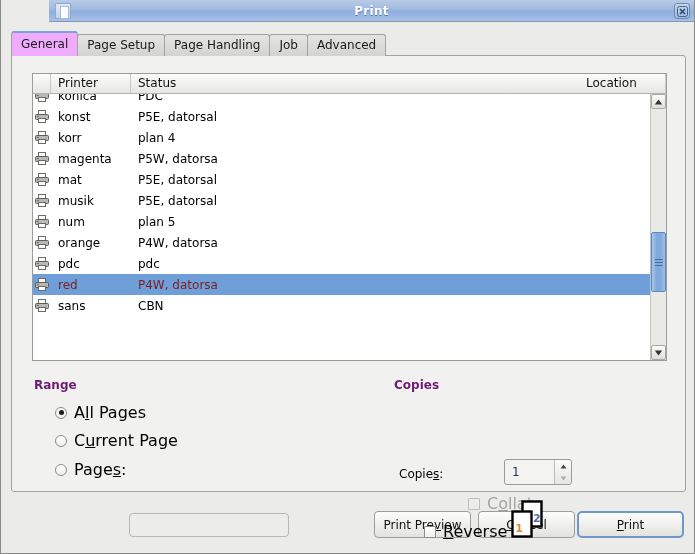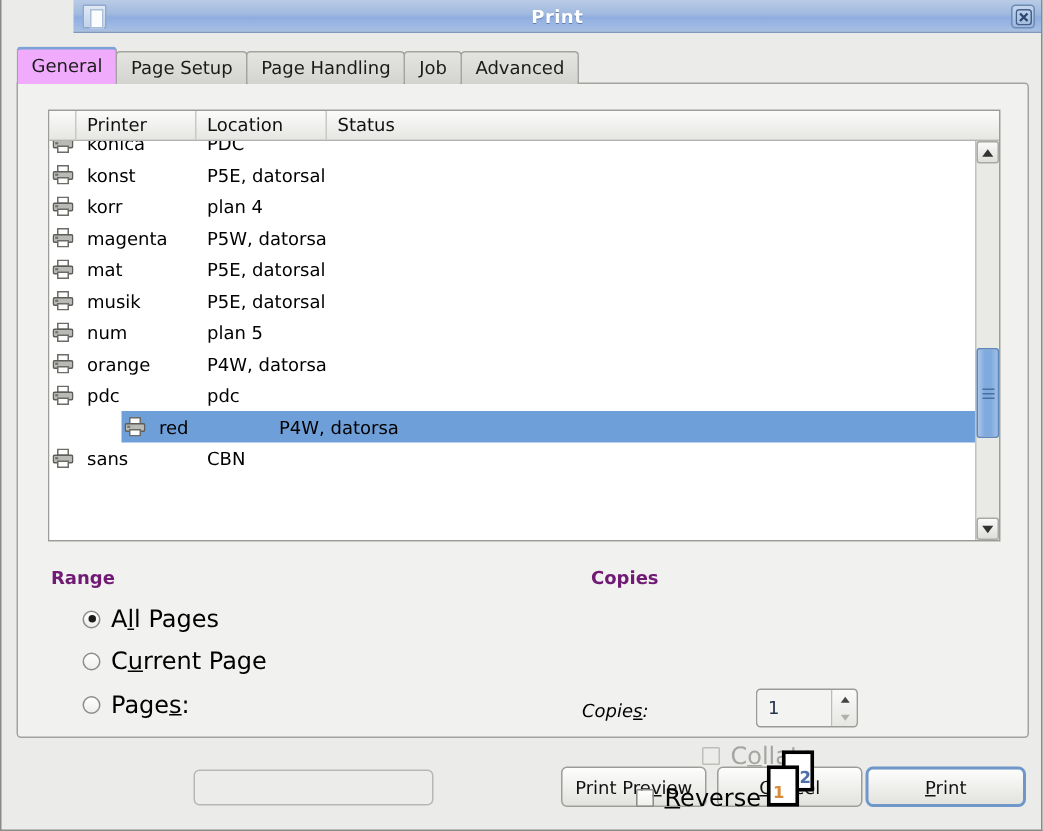--- a/index.html
+++ b/index.html
@@ -142,21 +142,21 @@
     background: #fff;
   }
   #listinner { position: relative; top: -9px; }
   .row {
     display: flex; align-items: center;
     height: 21px;
     font-size: 12px;
     color: #000;
     cursor: default;
   }
-  .row.selected { background: #6f9fd8; color: #000000; margin-left: 48px; }
+  .row.selected { background: #6f9fd8; color: #7f1d1d; }
   .cell-icon { width: 18px; display: flex; justify-content: center; align-items: center; }
   .cell-printer { width: 80px; padding-left: 7px; white-space: nowrap; overflow: hidden; }
   .cell-location { width: 87px; padding-left: 7px; white-space: nowrap; overflow: hidden; }
   .cell-status { flex: 1; padding-left: 7px; white-space: nowrap; overflow: hidden; }
 
   .pricon { display: block; }
 
   
   #vscroll {
     position: absolute; right: 0; top: 20px;
@@ -243,21 +243,21 @@
   #r-pages    { left: 43px; top: 404px; }
 
   #pages-input {
     position: absolute; left: 117px; top: 457px;
     width: 160px; height: 24px;
     background: #ececea;
     border: 1px solid #b7b7b3;
     border-radius: 4px;
   }
 
-  #copies-label { position: absolute; left: 376px; top: 411px; font-size: 12px; font-style: italic; }
+  #copies-label { position: absolute; left: 387px; top: 411px; font-size: 12px; }
   #copies-spin {
     position: absolute; left: 492px; top: 403px;
     width: 68px; height: 26px;
     background: #f3f3f1;
     border: 1px solid #9b9b97;
     border-radius: 3px;
     display: flex;
   }
   #copies-value {
     flex: 1;
@@ -329,22 +329,22 @@
     <div class="tab">Advanced</div>
   </div>
 
   <div id="panel">
 
     <div id="listframe">
 
       <div id="listhead">
         <div class="hcell icon"></div>
         <div class="hcell printer">Printer</div>
+        <div class="hcell status">Status</div>
         <div class="hcell location">Location</div>
-        <div class="hcell status">Status</div>
       </div>
 
       <div id="listbody">
         <div id="listinner">
             <div class="row">
               <div class="cell-icon">
                 <svg class="pricon" width="14" height="13" viewBox="0 0 14 13">
                   <rect x="3.5" y="0.5" width="7" height="4" fill="#fdfdfd" stroke="#6b6b67"></rect>
                   <rect x="0.5" y="4.5" width="13" height="5" rx="1" fill="#b9b9b5" stroke="#5d5d59"></rect>
                   <rect x="3.5" y="8.5" width="7" height="4" fill="#fdfdfd" stroke="#6b6b67"></rect>

